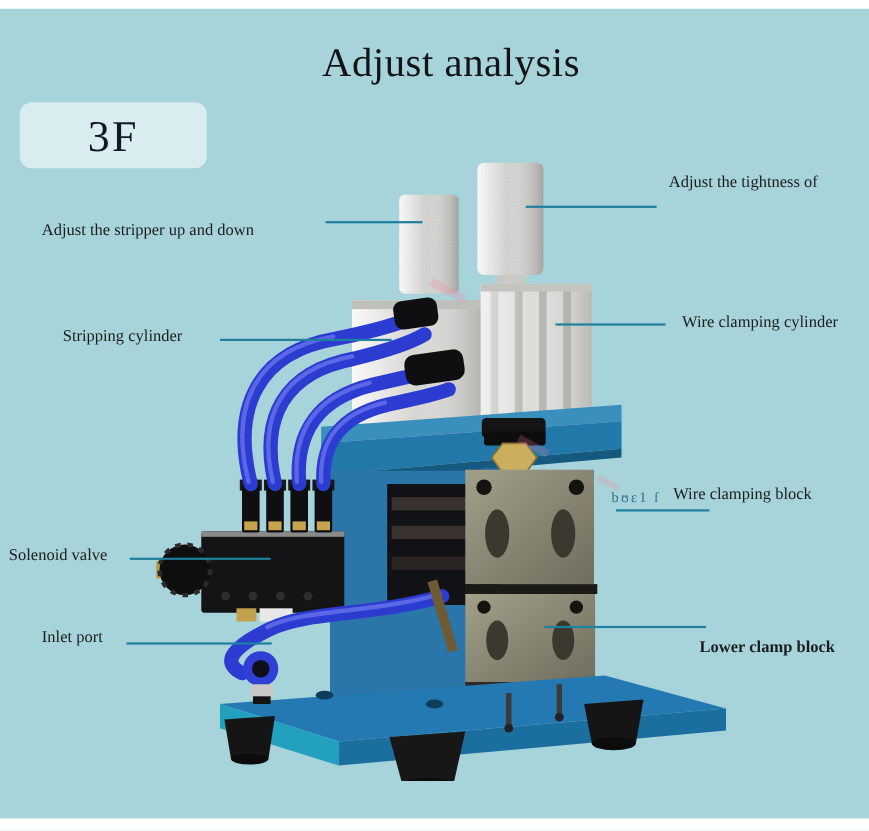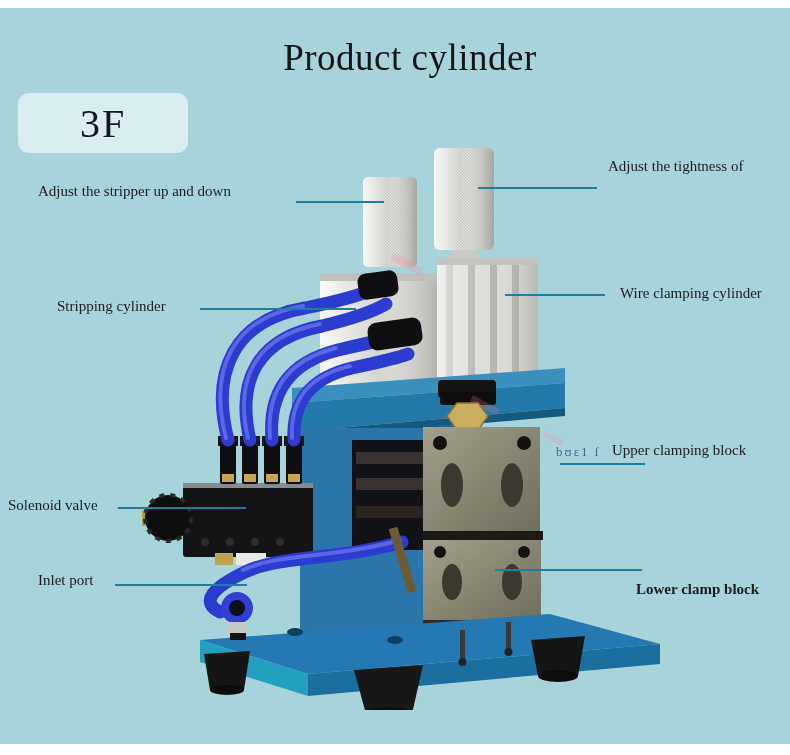--- a/index.html
+++ b/index.html
@@ -28,21 +28,21 @@
   }
   .machine{position:absolute;left:140px;top:140px;width:520px;height:570px;}
 </style>
 </head>
 <body>
 
 <div class="stage">
 
   <div class="panel"></div>
 
-  <div class="title">Product cylinder</div>
+  <div class="title">Adjust analysis</div>
 
   <div class="badge">3F</div>
 
   <svg class="machine" viewBox="0 0 520 570">
     <defs>
       <pattern id="kn" width="3" height="3" patternUnits="userSpaceOnUse">
         <rect width="3" height="3" fill="#dadad7"></rect>
         <path d="M0,0 L3,3" stroke="#bcbcb8" stroke-width="0.8"></path>
       </pattern>
       <linearGradient id="silvH" x1="0" y1="0" x2="1" y2="0">
@@ -212,32 +212,32 @@
 
   <div class="leader" style="left:296px;top:201px;width:88px;"></div>
   <div class="leader" style="left:478px;top:187px;width:119px;"></div>
   <div class="leader" style="left:200px;top:308px;width:156px;"></div>
   <div class="leader" style="left:505px;top:294px;width:100px;"></div>
   <div class="leader" style="left:560px;top:463px;width:85px;"></div>
   <div class="leader" style="left:118px;top:507px;width:128px;"></div>
   <div class="leader" style="left:495px;top:569px;width:147px;"></div>
   <div class="leader" style="left:115px;top:584px;width:132px;"></div>
 
-  <div class="lbl" style="left:38px;top:182px;">Adjust the stripper up and down</div>
+  <div class="lbl" style="left:38px;top:201px;">Adjust the stripper up and down</div>
 
   <div class="lbl lbl2" style="left:608px;top:150px;">
     <span style="display:block;">Adjust the tightness of</span>
   </div>
 
   <div class="lbl" style="left:57px;top:297px;">Stripping cylinder</div>
 
   <div class="lbl" style="left:620px;top:284px;">Wire clamping cylinder</div>
 
   <div class="wm" style="left:556px;top:444px;">bʊɛ1 ſ</div>
-  <div class="lbl" style="left:612px;top:441px;">Upper clamping block</div>
+  <div class="lbl" style="left:612px;top:441px;">Wire clamping block</div>
 
   <div class="lbl" style="left:8px;top:496px;">Solenoid valve</div>
 
   <div class="lbl" style="left:636px;top:580px;font-weight:bold;">Lower clamp block</div>
 
   <div class="lbl" style="left:38px;top:571px;">Inlet port</div>
 
 </div>
 
 </body></html>

